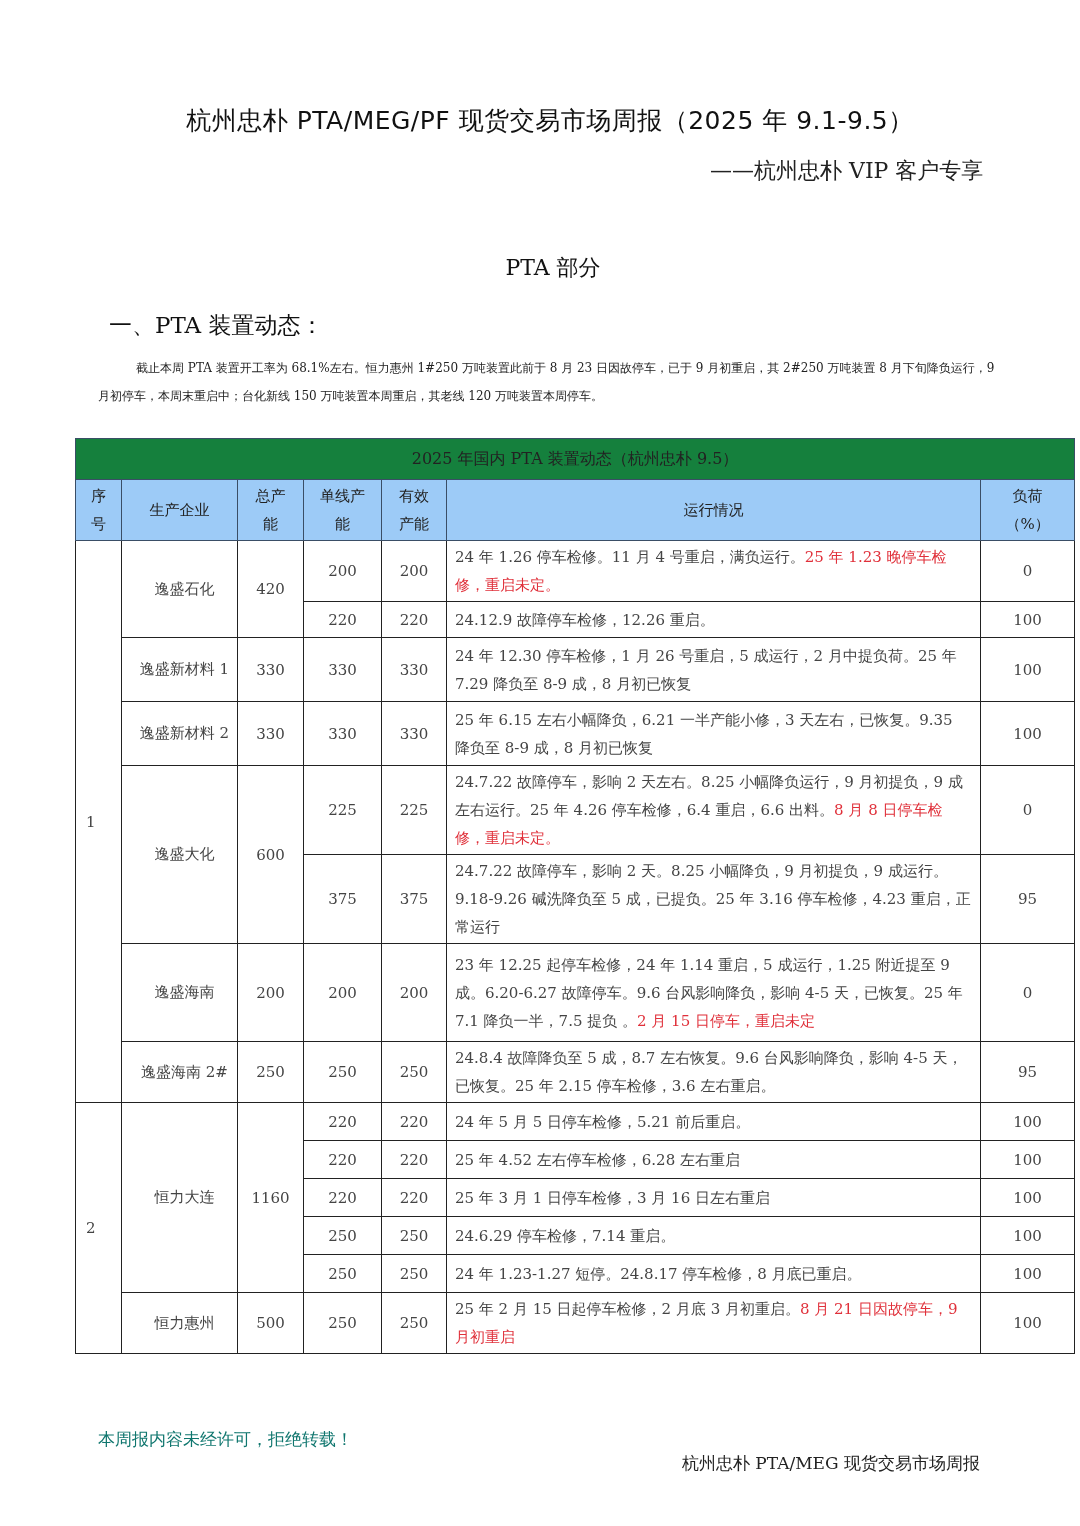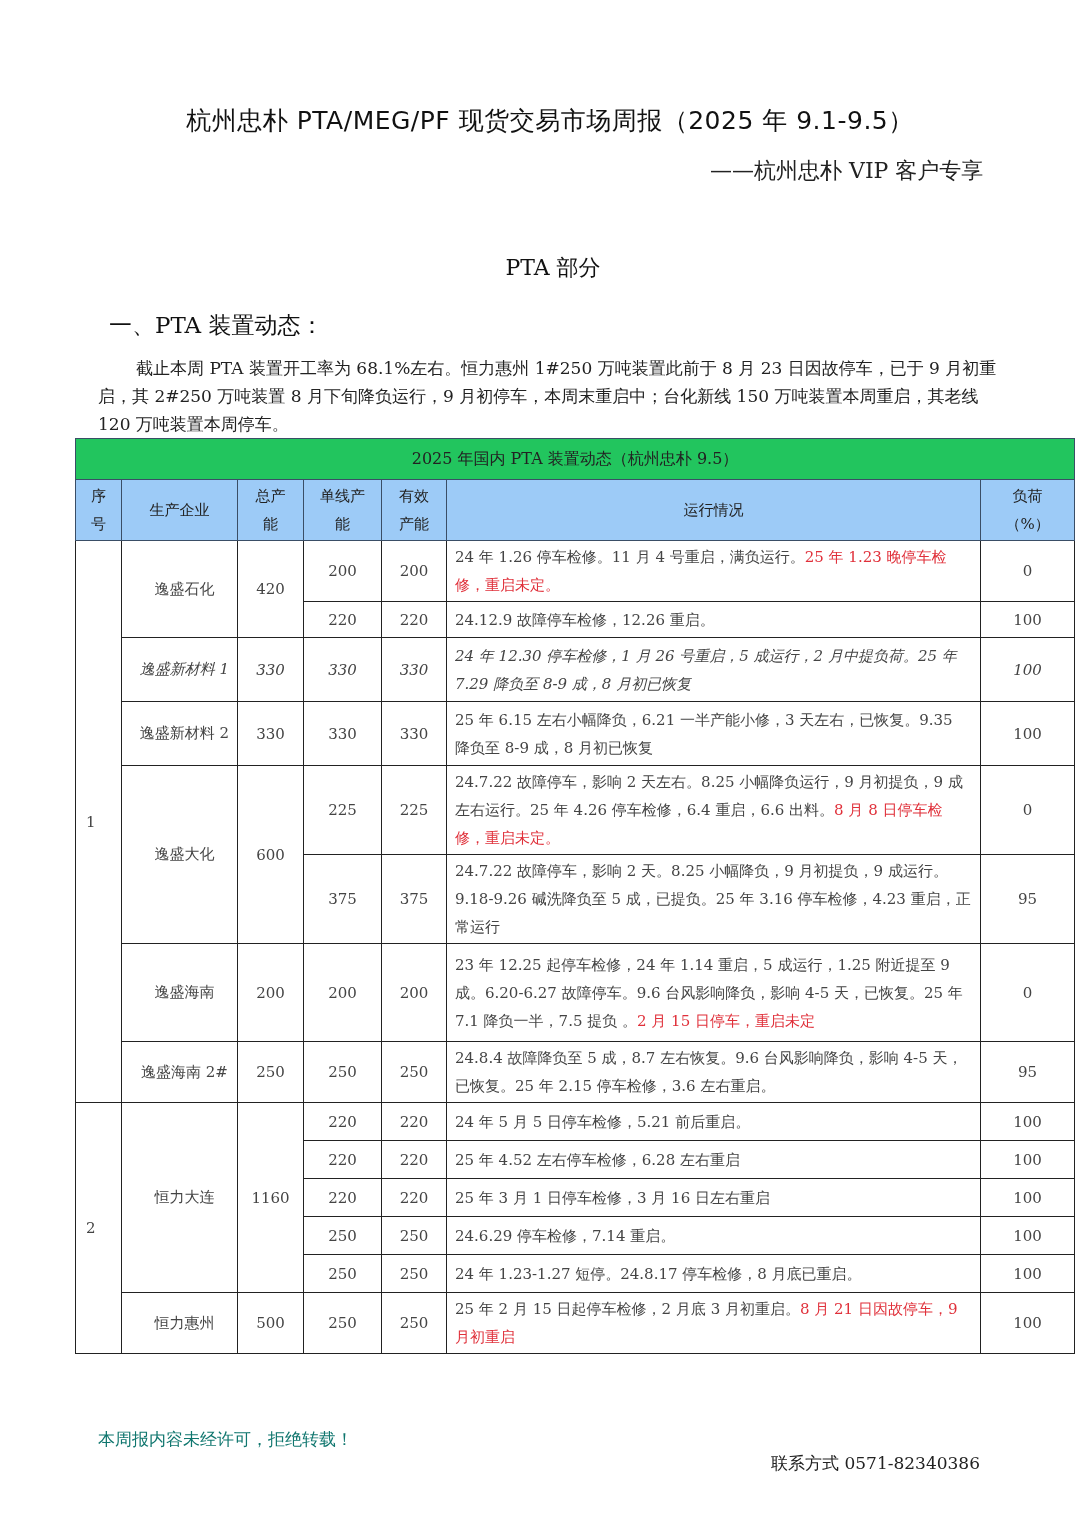--- a/index.html
+++ b/index.html
@@ -3,24 +3,24 @@
 <meta charset="utf-8">
 <style>
   html, body { margin:0; padding:0; background:#ffffff; }
   body { width:1080px; height:1526px; position:relative; overflow:hidden;
          font-family:"DejaVu Serif","Liberation Serif",serif; color:#222; }
   .title { position:absolute; top:104px; left:0; width:1100px; text-align:center;
            font-family:"DejaVu Sans","Liberation Sans",sans-serif; font-size:25px; color:#111; letter-spacing:0.5px; }
   .subtitle { position:absolute; top:156px; left:710px; font-size:22px; color:#222; }
   .section-title { position:absolute; top:253px; left:0; width:1106px; text-align:center; font-size:22px; color:#111; }
   .h1 { position:absolute; top:310px; left:109px; font-size:23px; color:#111; }
-  .para { position:absolute; top:354px; left:98px; width:910px; font-size:17px; line-height:28px; color:#222; text-indent:38px; }
+  .para { position:absolute; top:354px; left:98px; width:910px; font-size:12px; line-height:28px; color:#222; text-indent:38px; }
   .tbl { position:absolute; top:438px; left:75px; border-collapse:collapse; table-layout:fixed; width:999px; }
   .tbl td { border:1.5px solid #222; font-size:15px; color:#444; padding:0; text-align:center; vertical-align:middle; }
-  .tbl .caption td { background:#22c55e; height:40px; font-size:16px; color:#222; border-color:#3a4e66; }
+  .tbl .caption td { background:#15803d; height:40px; font-size:16px; color:#222; border-color:#3a4e66; }
   .tbl .hdr td { background:#9dcbf7; height:60px; font-size:15px; color:#222; line-height:28px; border-color:#3a4e66; }
   .tbl td.desc { text-align:left; padding:2px 8px; line-height:28px; font-size:15px; }
   .tbl td.name { text-align:center; padding-left:10px; }
   .tbl td.seq { text-align:left; padding-left:10px; }
   .red { color:#e0303a; }
   .load-red { color:#e0303a; }
   .footer-left { position:absolute; top:1428px; left:98px; font-size:17px; color:#0f766e; }
   .footer-right { position:absolute; top:1450px; right:100px; text-align:right; font-size:17px; line-height:26px; color:#222; }
 </style>
 </head>
@@ -63,21 +63,21 @@
         <td>200</td>
         <td class="desc"><span>24 年 1.26 停车检修。11 月 4 号重启，满负运行。</span><span class="red">25 年 1.23 晚停车检修，重启未定。</span></td>
         <td class="load-red">0</td>
       </tr>
       <tr style="height: 36px;">
         <td>220</td>
         <td>220</td>
         <td class="desc"><span>24.12.9 故障停车检修，12.26 重启。</span><span class="red"></span></td>
         <td class="">100</td>
       </tr>
-      <tr style="height: 64px; font-style: italic;">
+      <tr style="height: 64px;">
         <td class="name" rowspan="1">逸盛新材料 1</td>
         <td rowspan="1">330</td>
         <td>330</td>
         <td>330</td>
         <td class="desc"><span>24 年 12.30 停车检修，1 月 26 号重启，5 成运行，2 月中提负荷。25 年 7.29 降负至 8-9 成，8 月初已恢复</span><span class="red"></span></td>
         <td class="">100</td>
       </tr>
       <tr style="height: 64px;">
         <td class="name" rowspan="1">逸盛新材料 2</td>
         <td rowspan="1">330</td>
@@ -155,14 +155,14 @@
         <td>250</td>
         <td>250</td>
         <td class="desc"><span>25 年 2 月 15 日起停车检修，2 月底 3 月初重启。</span><span class="red">8 月 21 日因故停车，9 月初重启</span></td>
         <td class="load-red">100</td>
       </tr>
     </tbody>
 </table>
 
 <div class="footer-left">本周报内容未经许可，拒绝转载！</div>
 <div class="footer-right">
-  <div>联系方式 0571-82340386</div>
+  <div>杭州忠朴 PTA/MEG 现货交易市场周报</div>
 </div>
 
 </body></html>

